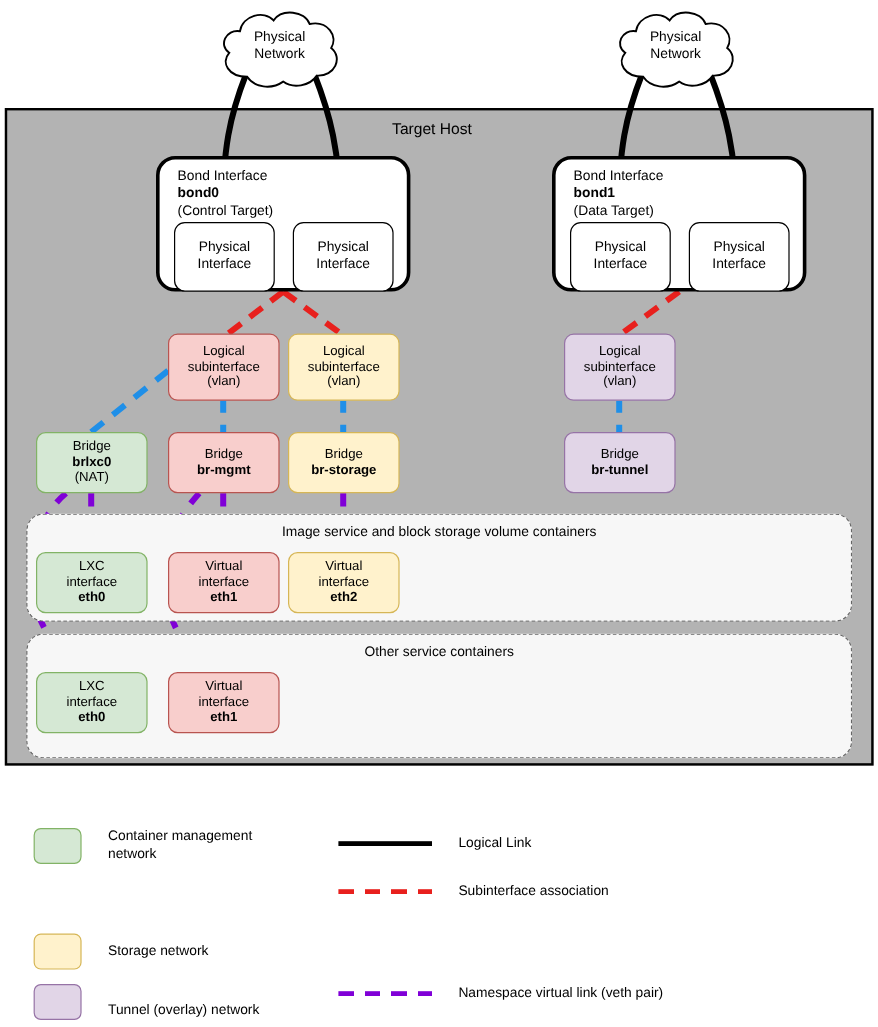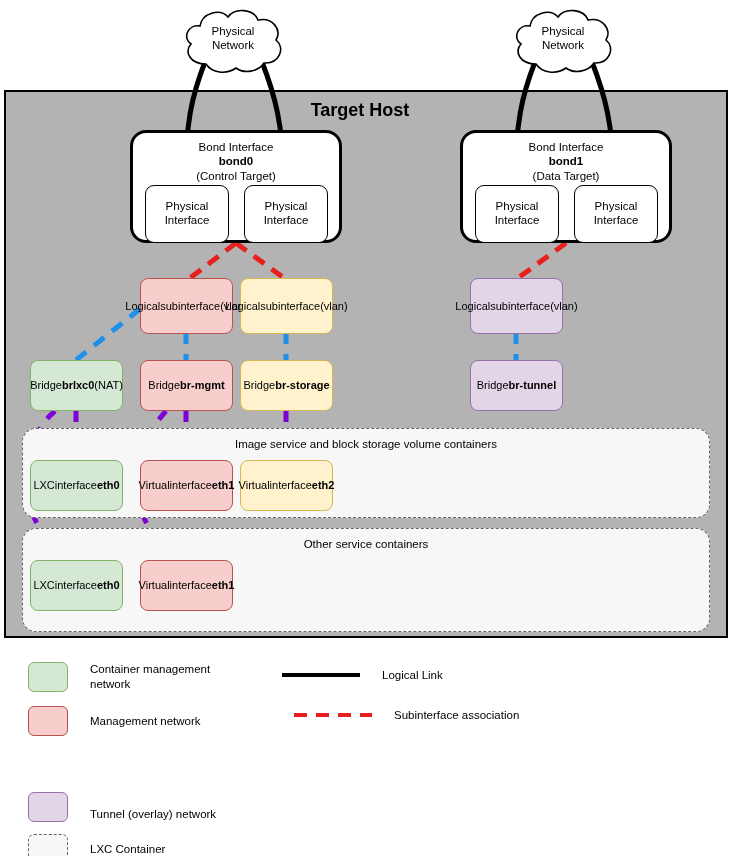--- a/index.html
+++ b/index.html
@@ -7,61 +7,61 @@
     width:732px;height:856px;
     background:#ffffff;
     font-family:"Liberation Sans","DejaVu Sans",sans-serif;
     font-size:11px;color:#000;
     position:relative;overflow:hidden;
   }
   #stage{position:absolute;left:0;top:0;width:732px;height:856px;}
   #edges{position:absolute;left:0;top:0;width:732px;height:856px;pointer-events:none;}
 
   .node{position:absolute;box-sizing:border-box;
-    display:flex;flex-direction:row;align-items:center;justify-content:center;
+    display:flex;flex-direction:column;align-items:center;justify-content:center;
     text-align:center;line-height:1.18;border-radius:8px;}
   .node .ln{display:block;white-space:nowrap;}
   .node .ln.b{font-weight:bold;}
 
   
   #host{position:absolute;left:4px;top:90px;width:724px;height:548px;
     background:#b3b3b3;border:2px solid #000;box-sizing:border-box;}
   #host-title{position:absolute;left:0;top:100px;width:720px;text-align:center;
-    font-weight:bold;font-size:18px;}
+    font-weight:normal;font-size:13px;}
 
   
   .cloud{position:absolute;width:110px;height:72px;}
   .cloud .lbl{position:absolute;left:0;top:18px;width:110px;text-align:center;
     font-size:11.5px;line-height:1.25;z-index:3;}
 
   
   .bond{position:absolute;background:#ffffff;border:3px solid #000;border-radius:16px;
     box-sizing:border-box;}
-  .bond .btitle{position:absolute;left:0;top:7px;width:100%;text-align:center;
-    font-size:11.5px;line-height:1.25;z-index:3;}
+  .bond .btitle{position:absolute;left:0;top:7px;width:100%;
+    font-size:11.5px;line-height:1.25;z-index:3;padding-left:15px;}
   .phy{position:absolute;top:52px;width:84px;height:58px;background:#fff;
     border:1.6px solid #000;border-radius:9px;box-sizing:border-box;
     display:flex;flex-direction:column;align-items:center;justify-content:center;
     font-size:11.5px;line-height:1.2;z-index:3;}
 
   
   .c-green{background:#d5e8d4;border:1.6px solid #82b366;}
   .c-red  {background:#f8cecc;border:1.6px solid #b85450;}
   .c-yellow{background:#ffe6cc00;background:#fff2cc;border:1.6px solid #d6b656;}
   .c-purple{background:#e1d5e7;border:1.6px solid #9673a6;}
 
   
   .lxcgroup{position:absolute;background:#f7f7f7;border:1.6px dashed #666;
     border-radius:14px;box-sizing:border-box;}
   .lxcgroup .gtitle{position:absolute;left:0;top:9px;width:100%;text-align:center;
     font-weight:normal;font-size:11.5px;}
 
   
   #legend{position:absolute;left:0;top:650px;width:732px;height:206px;}
-  .lgrow{position:absolute;display:flex;align-items:center;}
+  .lgrow{position:absolute;display:flex;align-items:center;margin-top:28px;}
   .swatch{width:40px;height:30px;border-radius:6px;box-sizing:border-box;}
   .swatch.dashed{background:#f7f7f7;border:1.5px dashed #666;}
   .lgtext{margin-left:22px;font-size:11.5px;line-height:1.3;white-space:pre-line;}
   .lineswatch{width:78px;height:12px;position:relative;}
   .lineswatch i{position:absolute;left:0;top:4px;width:78px;height:4px;display:block;}
   .lg-solid{background:#000;}
   .lg-dash{background:repeating-linear-gradient(to right,currentColor 0 13px,transparent 13px 22px);}
 </style>
 </head>
 <body>
@@ -222,40 +222,46 @@
     <span class="ln b">eth1</span>
   </div>
 
   <div id="legend">
 
     <div class="lgrow" style="left:28px;top:12px;">
       <span class="swatch c-green"></span>
       <span class="lgtext">Container management
 network</span>
     </div>
-    <div class="lgrow" style="left:28px;top:56px;">
-      <span class="swatch c-red"></span>
-      <span class="lgtext">Management network</span>
+    <div class="lgrow" style="left:28px;top:100px;">
+      <span class="swatch c-yellow"></span>
+      <span class="lgtext">Storage network</span>
     </div>
     <div class="lgrow" style="left:28px;top:142px;align-items:flex-end;">
       <span class="swatch c-purple"></span>
       <span class="lgtext">Tunnel (overlay) network</span>
     </div>
     <div class="lgrow" style="left:28px;top:184px;">
       <span class="swatch dashed"></span>
       <span class="lgtext">LXC Container</span>
     </div>
 
     <div class="lgrow" style="left:282px;top:18px;">
       <span class="lineswatch">
           <i class="lg-solid"></i>
         </span>
       <span class="lgtext">Logical Link</span>
     </div>
-    <div class="lgrow" style="left:294px;top:58px;text-align:center;">
+    <div class="lgrow" style="left:282px;top:58px;text-align:center;">
       <span class="lineswatch">
           <i class="lg-dash" style="color:#e8201d;"></i>
         </span>
       <span class="lgtext">Subinterface association</span>
     </div>
+    <div class="lgrow" style="left:282px;top:143px;">
+      <span class="lineswatch">
+          <i class="lg-dash" style="color:#8000d7;"></i>
+        </span>
+      <span class="lgtext">Namespace virtual link (veth pair)</span>
+    </div>
   </div>
 
 </div>
 
 </body></html>

